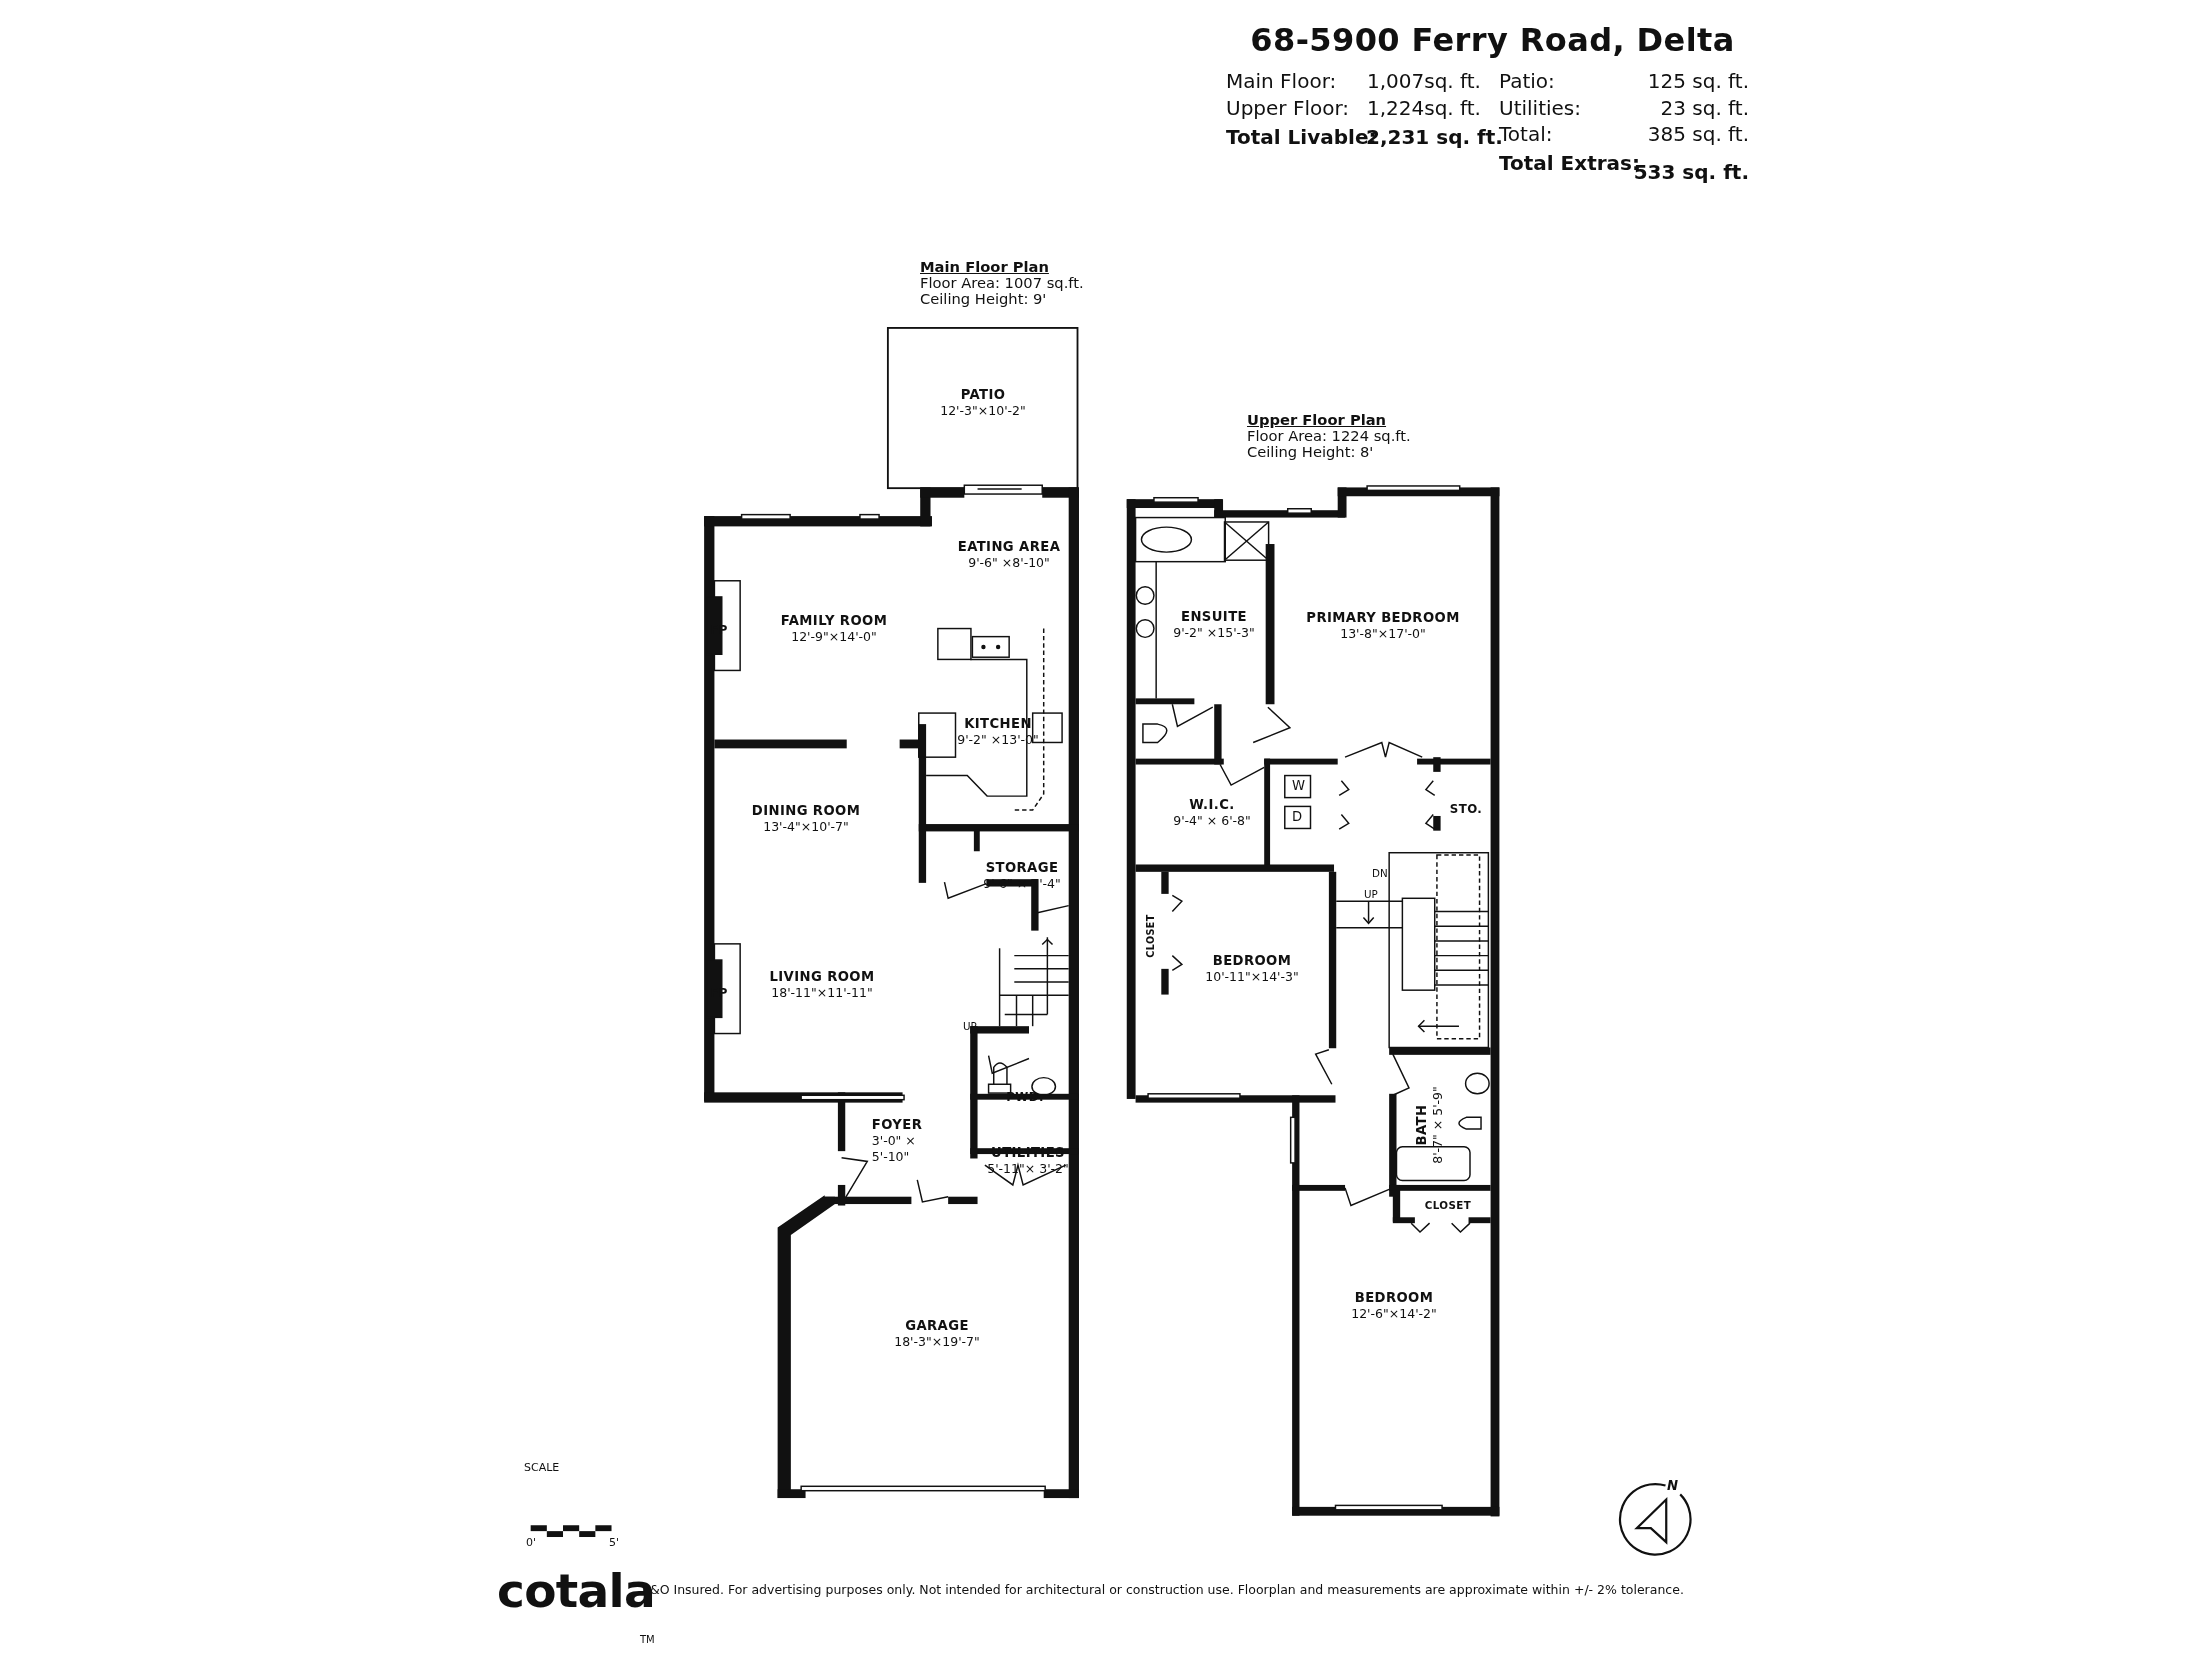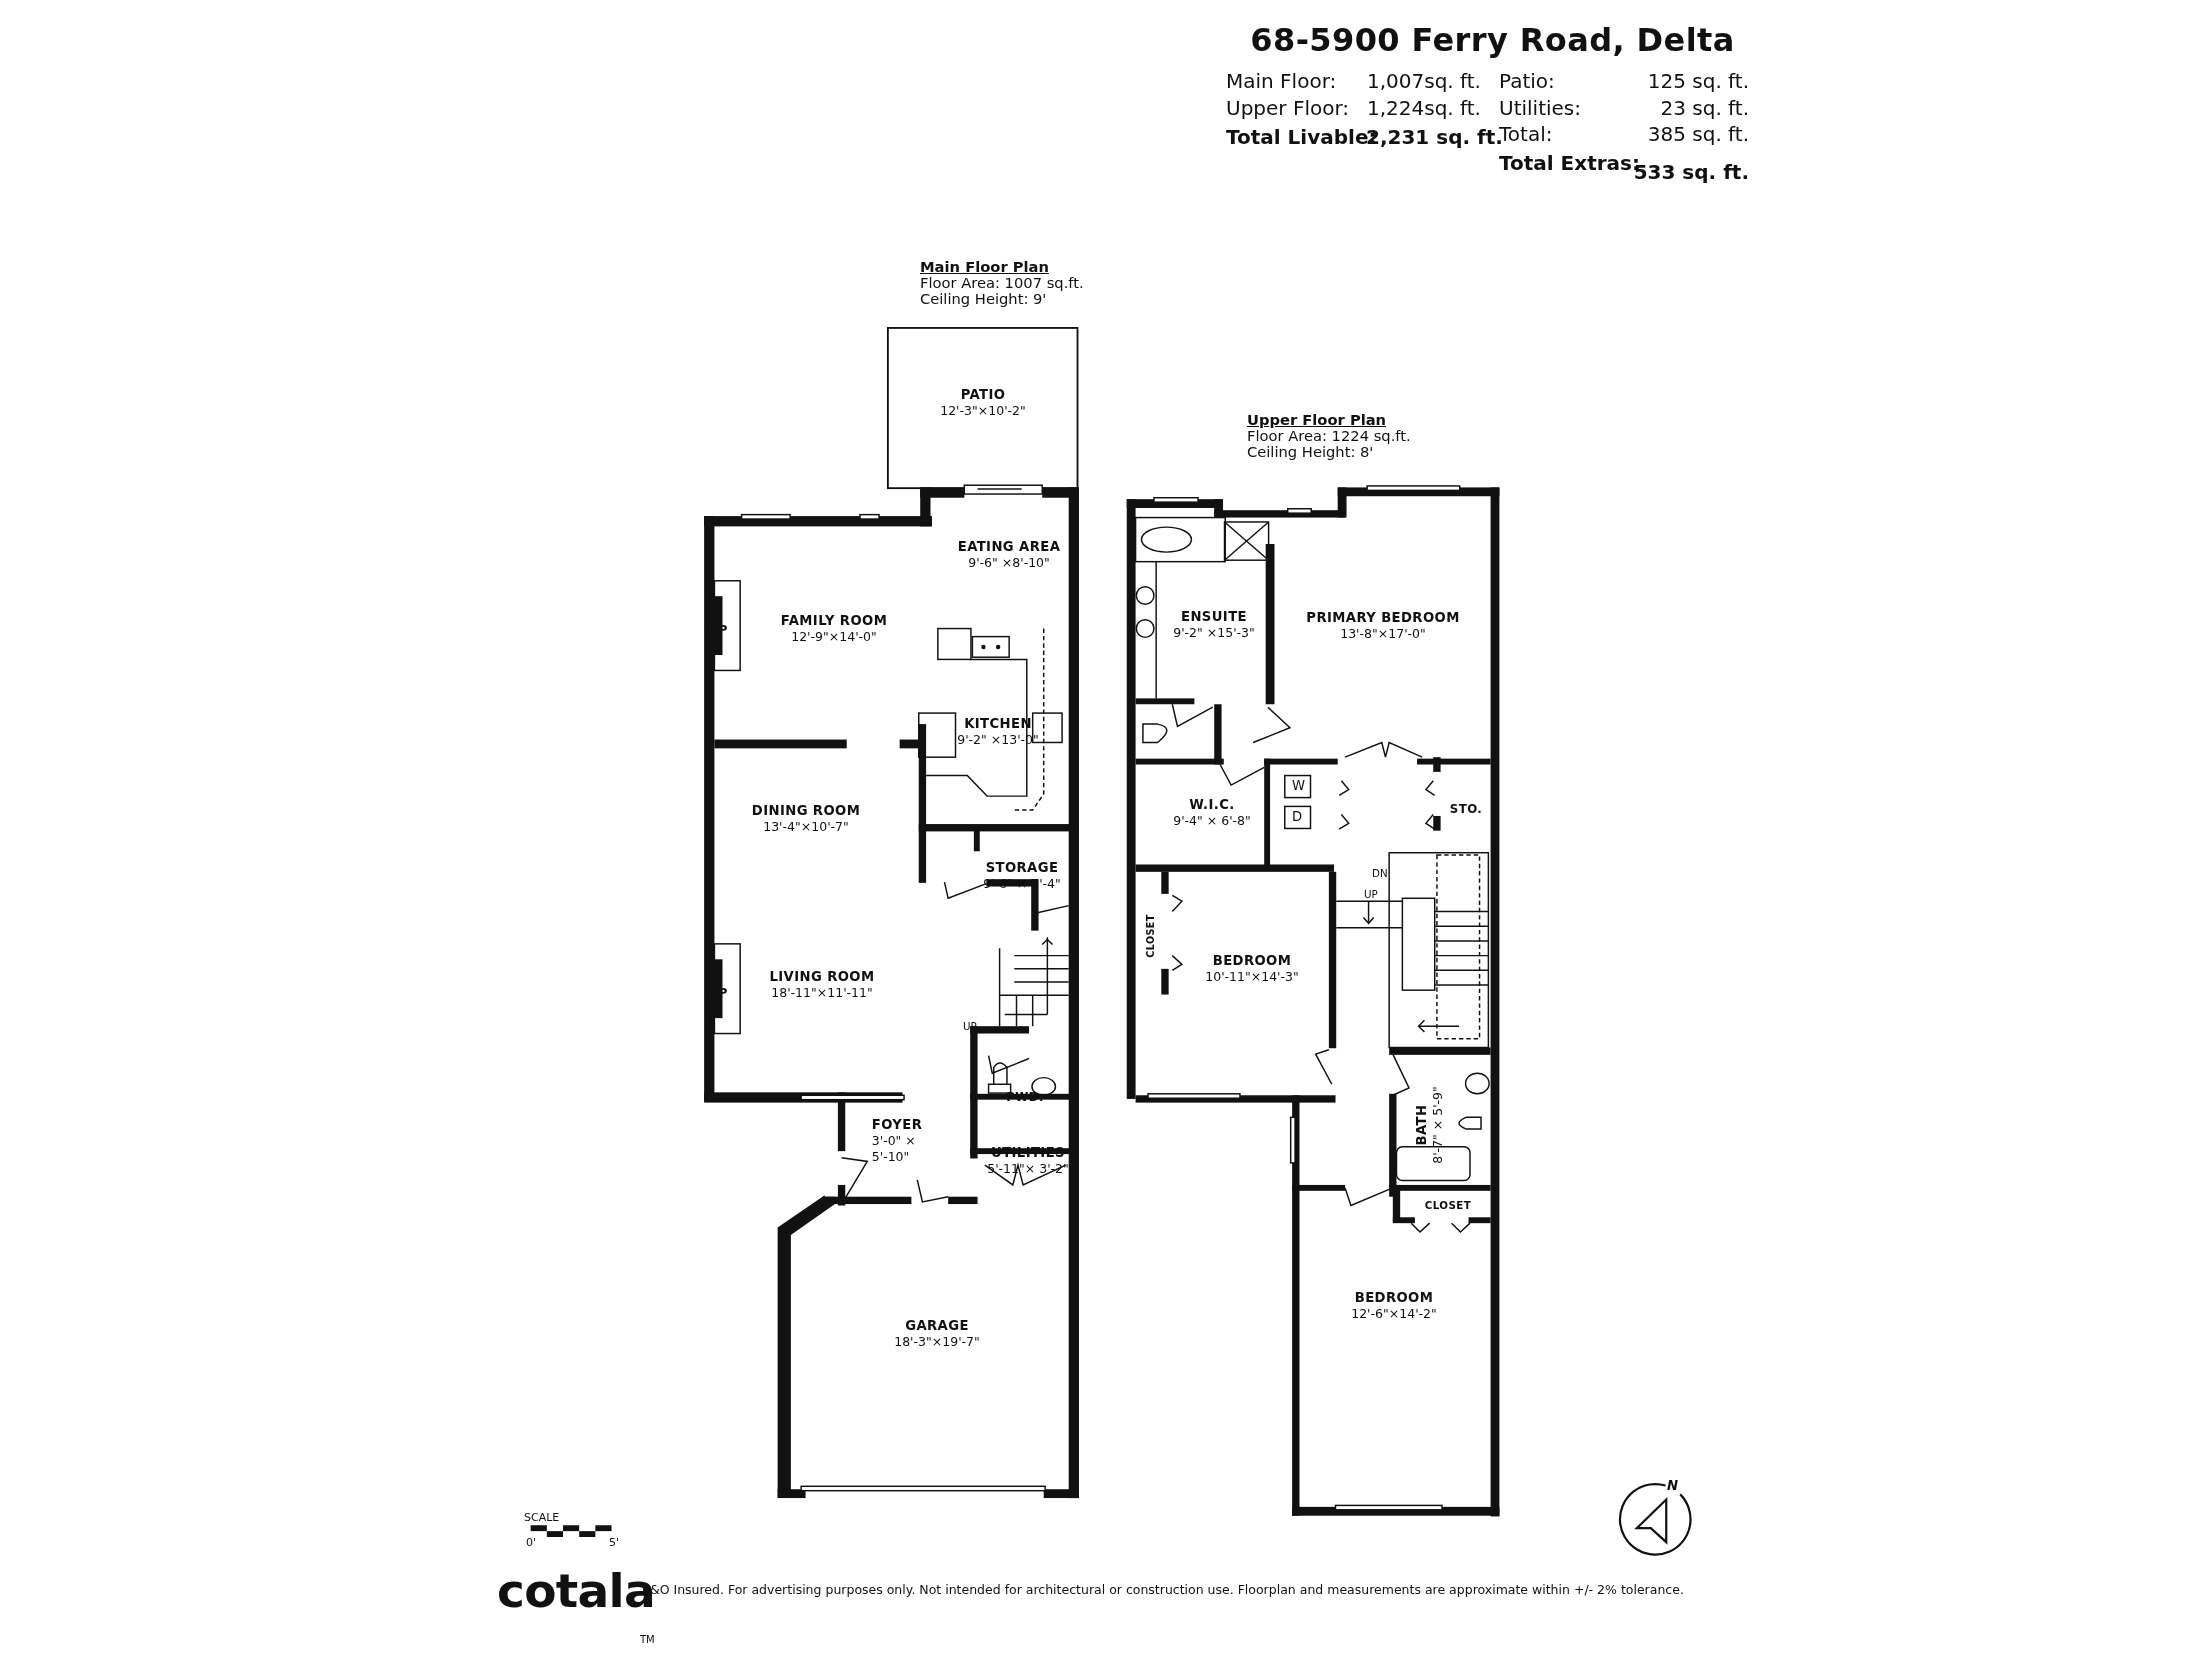--- a/index.html
+++ b/index.html
@@ -371,21 +371,21 @@
 </div>
 <div class="room" style="left:1394px; top:1290px;">
   <div class="n">BEDROOM</div>
   <div class="d">12'-6"×14'-2"</div>
 </div>
 <div class="abs" style="left:1292px; top:778px; font-size:13.2px;">W</div>
 <div class="abs" style="left:1292px; top:809px; font-size:13.2px;">D</div>
 <div class="abs tiny" style="left:1372px; top:867px;">DN</div>
 <div class="abs tiny" style="left:1364px; top:888px;">UP</div>
 
-<div class="abs scale-lbl" style="left:524px; top:1511px;">SCALE</div>
+<div class="abs scale-lbl" style="left:524px; top:1461px;">SCALE</div>
 <div class="abs scale-lbl" style="left:526px; top:1536px;">0'</div>
 <div class="abs scale-lbl" style="left:609px; top:1536px;">5'</div>
 
 <div class="abs" style="left:1667px; top:1478px; font-size:13.2px; font-style:italic; font-weight:bold;">N</div>
 
 <div class="abs logo">cotala</div>
 <div class="abs tm">TM</div>
 <div class="abs disclaimer">E&amp;O Insured. For advertising purposes only. Not intended for architectural or construction use. Floorplan and measurements are approximate within +/- 2% tolerance.</div>
 
 

